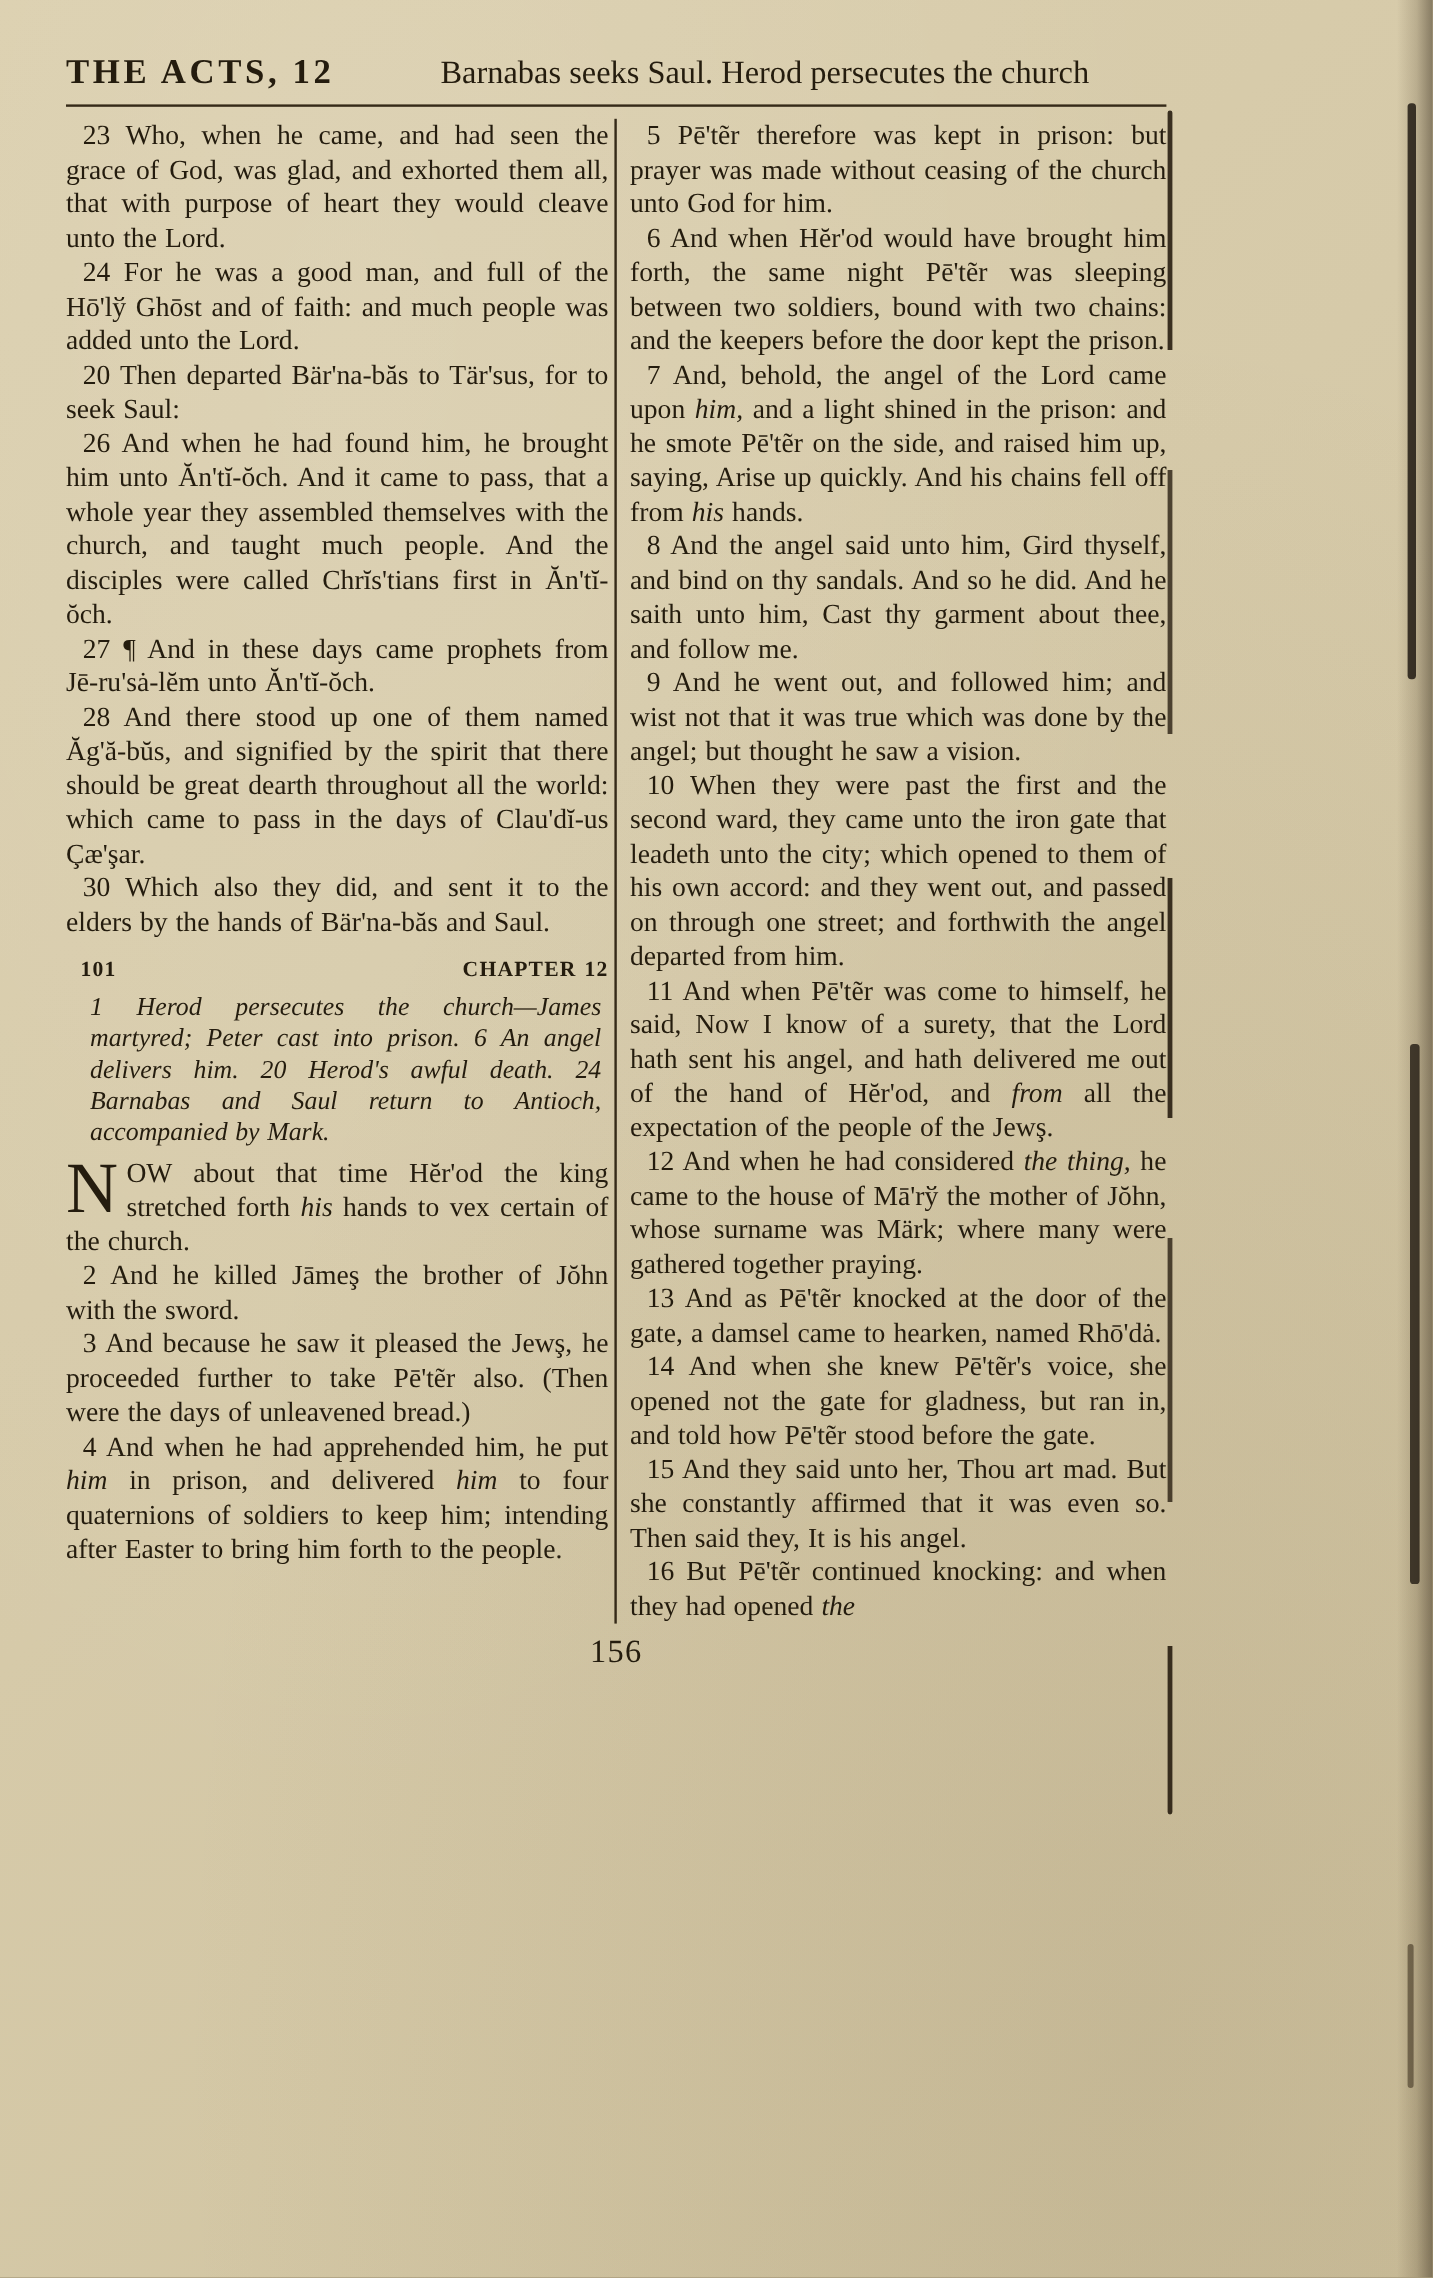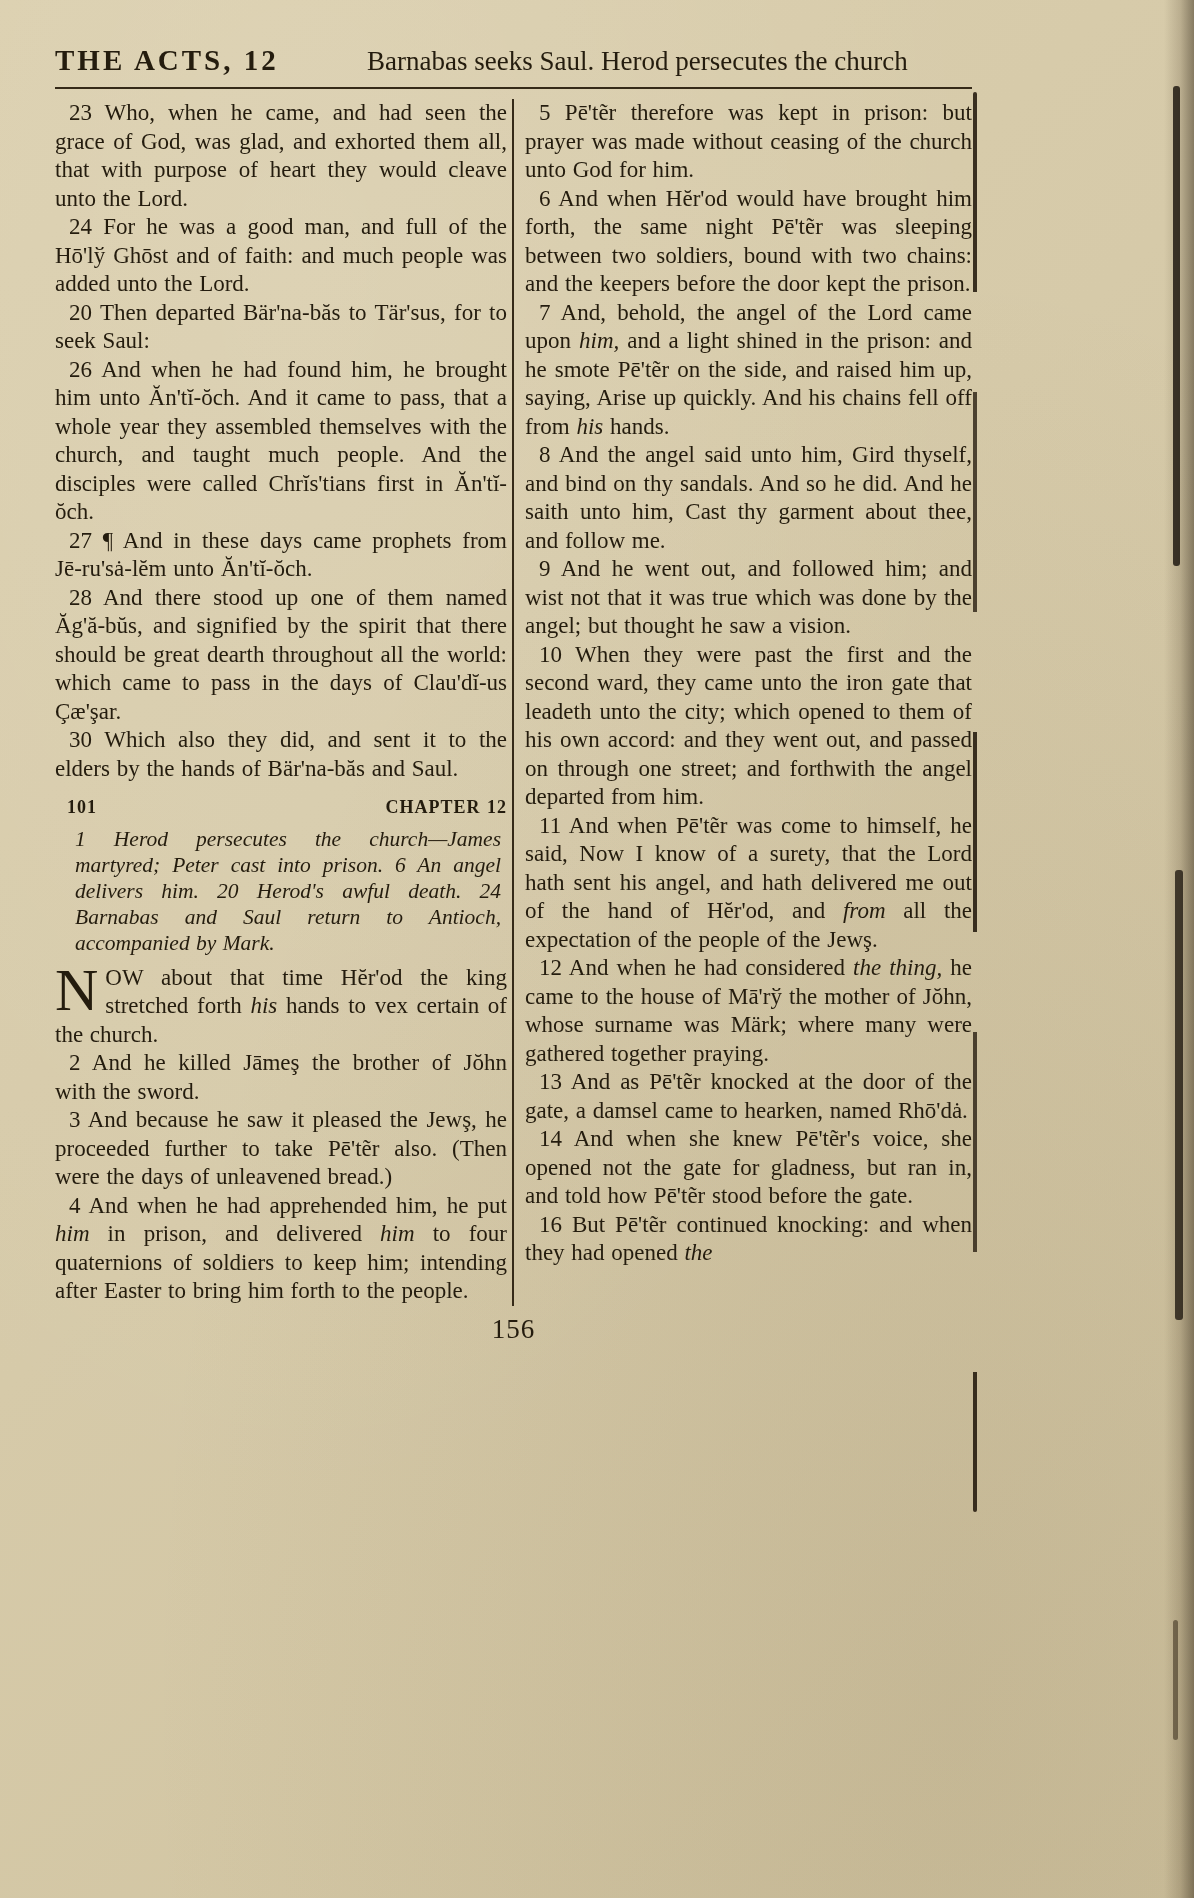--- a/index.html
+++ b/index.html
@@ -116,20 +116,21 @@
           <p class="verse">5 Pē'tẽr therefore was kept in prison: but prayer was made without ceasing of the church unto God for him.</p>
           <p class="verse">6 And when Hĕr'od would have brought him forth, the same night Pē'tẽr was sleeping between two soldiers, bound with two chains: and the keepers before the door kept the prison.</p>
           <p class="verse">7 And, behold, the angel of the Lord came upon <i>him,</i> and a light shined in the prison: and he smote Pē'tẽr on the side, and raised him up, saying, Arise up quickly. And his chains fell off from <i>his</i> hands.</p>
           <p class="verse">8 And the angel said unto him, Gird thyself, and bind on thy sandals. And so he did. And he saith unto him, Cast thy garment about thee, and follow me.</p>
           <p class="verse">9 And he went out, and followed him; and wist not that it was true which was done by the angel; but thought he saw a vision.</p>
           <p class="verse">10 When they were past the first and the second ward, they came unto the iron gate that leadeth unto the city; which opened to them of his own accord: and they went out, and passed on through one street; and forthwith the angel departed from him.</p>
           <p class="verse">11 And when Pē'tẽr was come to himself, he said, Now I know of a surety, that the Lord hath sent his angel, and hath delivered me out of the hand of Hĕr'od, and <i>from</i> all the expectation of the people of the Jewş.</p>
           <p class="verse">12 And when he had considered <i>the thing,</i> he came to the house of Mā'rў the mother of Jŏhn, whose surname was Märk; where many were gathered together praying.</p>
           <p class="verse">13 And as Pē'tẽr knocked at the door of the gate, a damsel came to hearken, named Rhō'dȧ.</p>
           <p class="verse">14 And when she knew Pē'tẽr's voice, she opened not the gate for gladness, but ran in, and told how Pē'tẽr stood before the gate.</p>
+          <p class="verse">15 And they said unto her, Thou art mad. But she constantly affirmed that it was even so. Then said they, It is his angel.</p>
           <p class="verse">16 But Pē'tẽr continued knocking: and when they had opened <i>the</i></p>
         </div>
     </main>
     <footer>
       <span>156</span>
     </footer>
   </div>
 
   <div class="inner-edge-rule"></div>
   <div class="page-edge-shade"></div>

